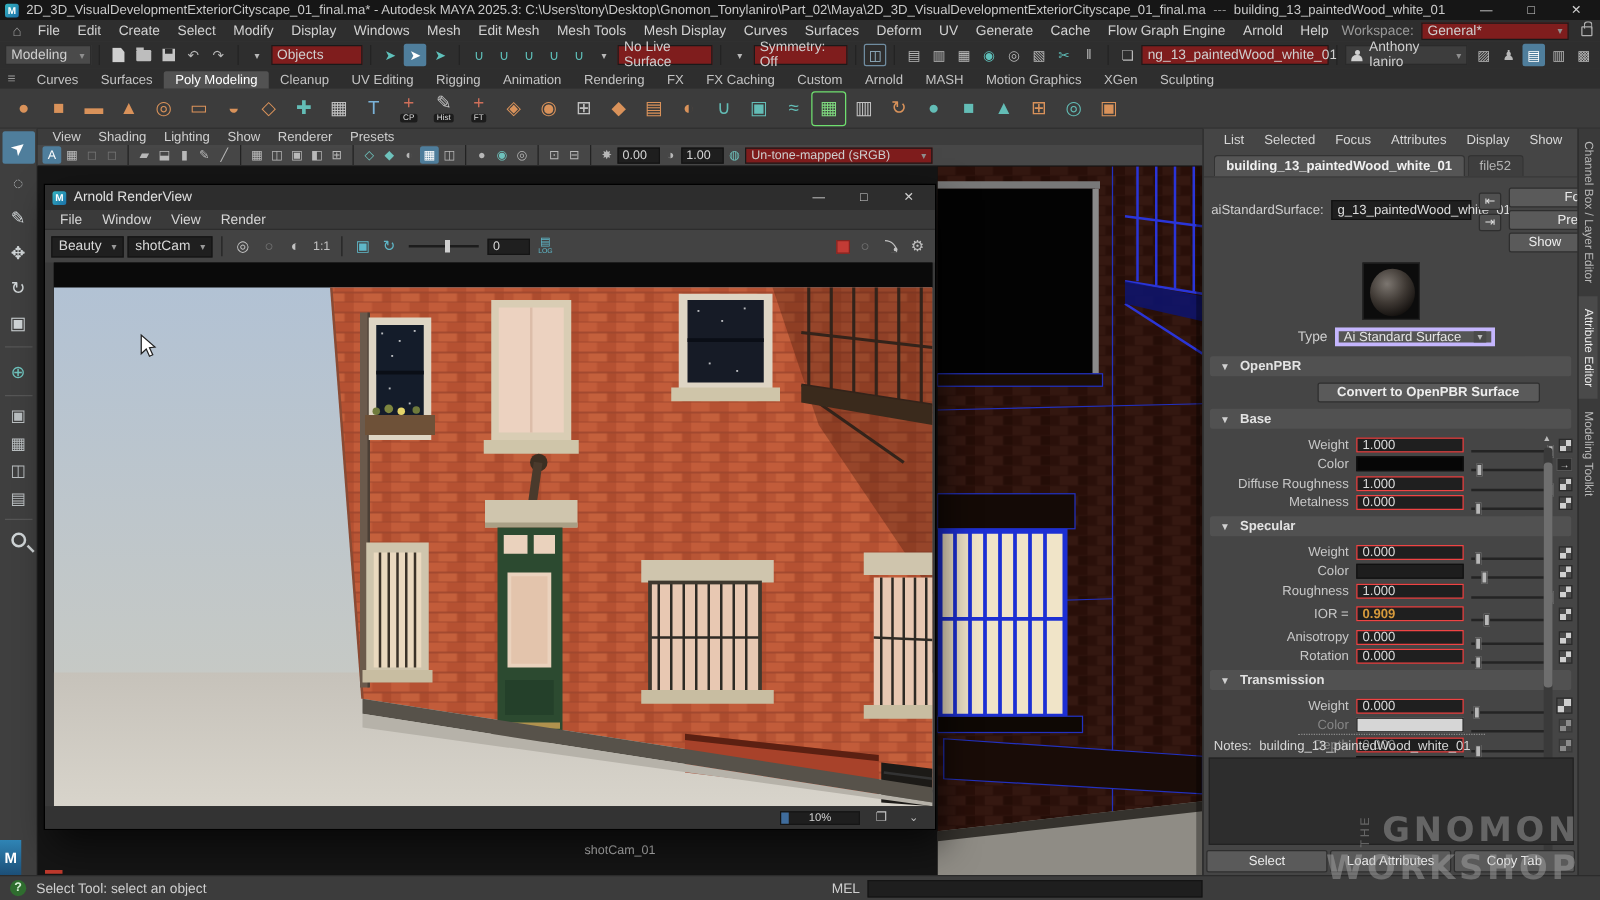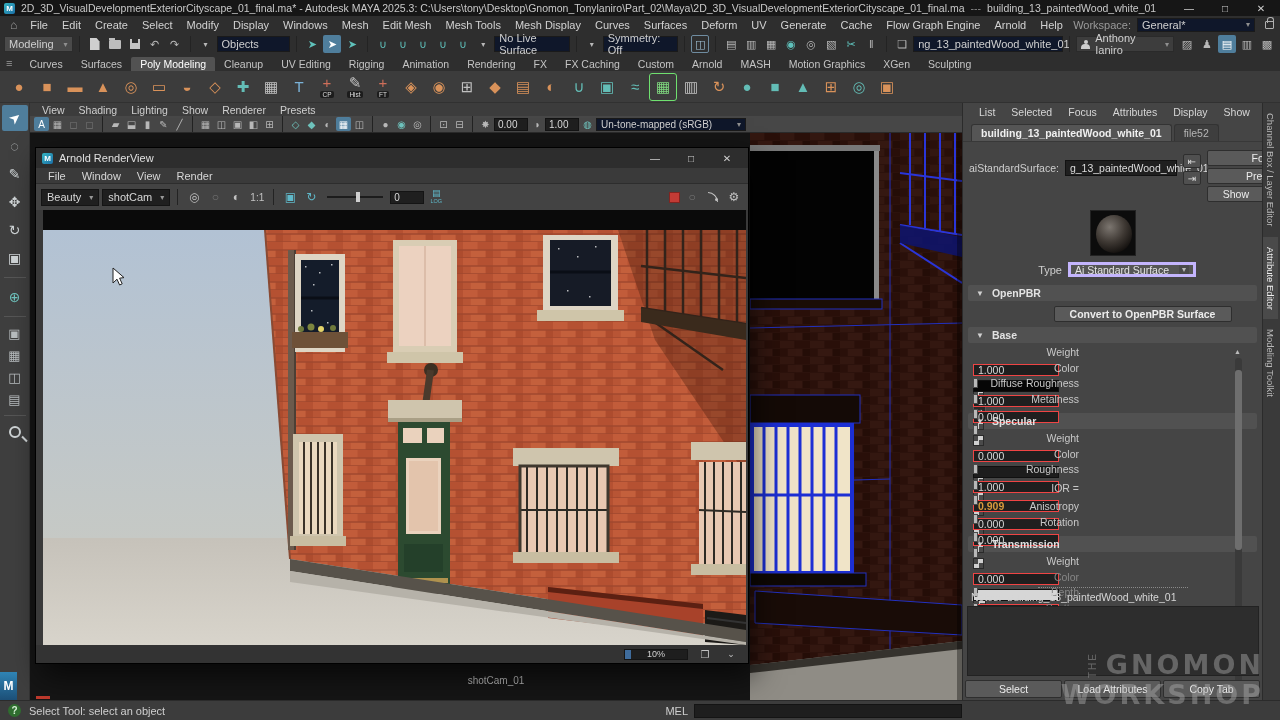--- a/index.html
+++ b/index.html
@@ -12,21 +12,21 @@
     color:#fff;font-size:8px;font-weight:bold;display:flex;align-items:center;justify-content:center;flex:0 0 auto;}
   #titlebar .spacer{flex:1;}
   .winctl{width:30px;height:16px;display:flex;align-items:center;justify-content:center;color:#cfcfcf;font-size:10px;}
   
   #menubar{position:absolute;left:0;top:16px;width:1280px;height:17px;background:#2e2e2e;
     display:flex;align-items:center;padding-left:4px;}
   #menubar .home{color:#9a9a9a;font-size:12px;margin:0 6px;}
   #menubar .mi{padding:0 7px;color:#d2d2d2;font-size:11px;}
   #workspace{margin-left:auto;display:flex;align-items:center;gap:6px;margin-right:6px;}
   #workspace .wlabel{color:#9a9a9a;}
-  .selbox{background:#0f172a;border:1px solid #1a1a1a;height:14px;display:flex;align-items:center;
+  .selbox{background:#7f1d1d;border:1px solid #1a1a1a;height:14px;display:flex;align-items:center;
     padding:0 4px;gap:6px;color:#cfcfcf;}
   .selbox .chev{color:#8f8f8f;font-size:8px;}
   .lock{width:9px;height:8px;border:1.5px solid #b0b0b0;border-radius:1px;position:relative;margin-left:4px;}
   .lock:before{content:"";position:absolute;left:1px;top:-5px;width:5px;height:5px;border:1.5px solid #b0b0b0;
     border-bottom:none;border-radius:3px 3px 0 0;}
   
   #statusline{position:absolute;left:0;top:33px;width:1280px;height:22px;background:#2e2e2e;
     display:flex;align-items:center;padding:0 4px;gap:2px;}
   .vsep{width:1px;height:16px;background:#232323;margin:0 4px;flex:0 0 auto;}
   .sbtn{width:18px;height:18px;display:flex;align-items:center;justify-content:center;border-radius:2px;
@@ -140,21 +140,21 @@
     padding:0 4px;color:#e4e4e4;font-size:10.5px;}
   .ae-select .chev{margin-left:auto;color:#bbb;font-size:8px;background:#4a4a4a;padding:0 3px;}
   .sect{margin:2px 5px;height:16px;background:#515151;border-radius:2px;display:flex;align-items:center;
     gap:8px;padding:0 8px;}
   .sect .arrow{font-size:8px;color:#d0d0d0;}
   .sect .stitle{font-weight:bold;color:#e2e2e2;font-size:10.5px;}
   .convert-row{display:flex;justify-content:center;padding:3px 0 3px 60px;}
   .convert-btn{width:178px;height:16px;background:#5a5a5a;border:1px solid #2e2e2e;border-radius:2px;
     display:flex;align-items:center;justify-content:center;color:#ececec;font-size:10.5px;font-weight:bold;}
   .rows{padding:1px 4px 3px 10px;}
-  .row{display:flex;align-items:flex-start;height:15.5px;gap:6px;flex-direction:column;}
+  .row{display:flex;align-items:flex-end;height:15.5px;gap:6px;}
   .rlabel{width:106px;text-align:right;color:#c8c8c8;font-size:10.5px;flex:0 0 auto;}
   .row.muted .rlabel{color:#868686;}
   .rfield{width:86px;height:12px;background:#1f1f1f;border:1px solid #ef4444;color:#d8d8d8;
     display:flex;align-items:center;padding:0 4px;font-size:10.5px;flex:0 0 auto;}
   .row.muted .rfield{color:#7d7d7d;}
   .rfield.orange{color:#d79a3c;font-weight:bold;}
   .rswatch{width:86px;height:12px;border:1px solid #101010;flex:0 0 auto;}
   .rslider{flex:1;height:2px;background:#242424;position:relative;}
   .rslider .h{position:absolute;top:-4px;width:5px;height:10px;background:#b8b8b8;border:1px solid #4a4a4a;}
   .rmap{width:11px;height:11px;flex:0 0 auto;

